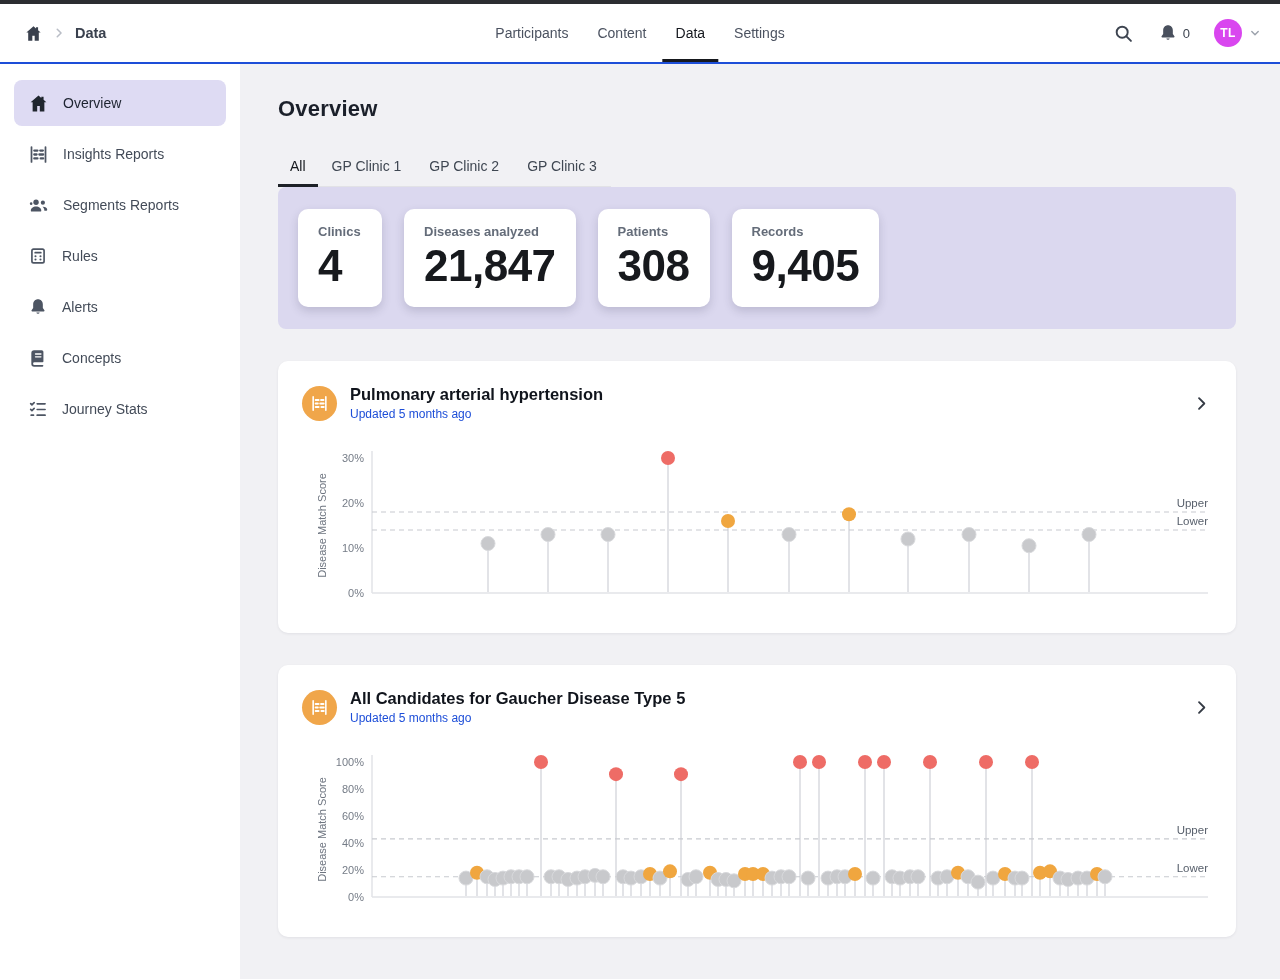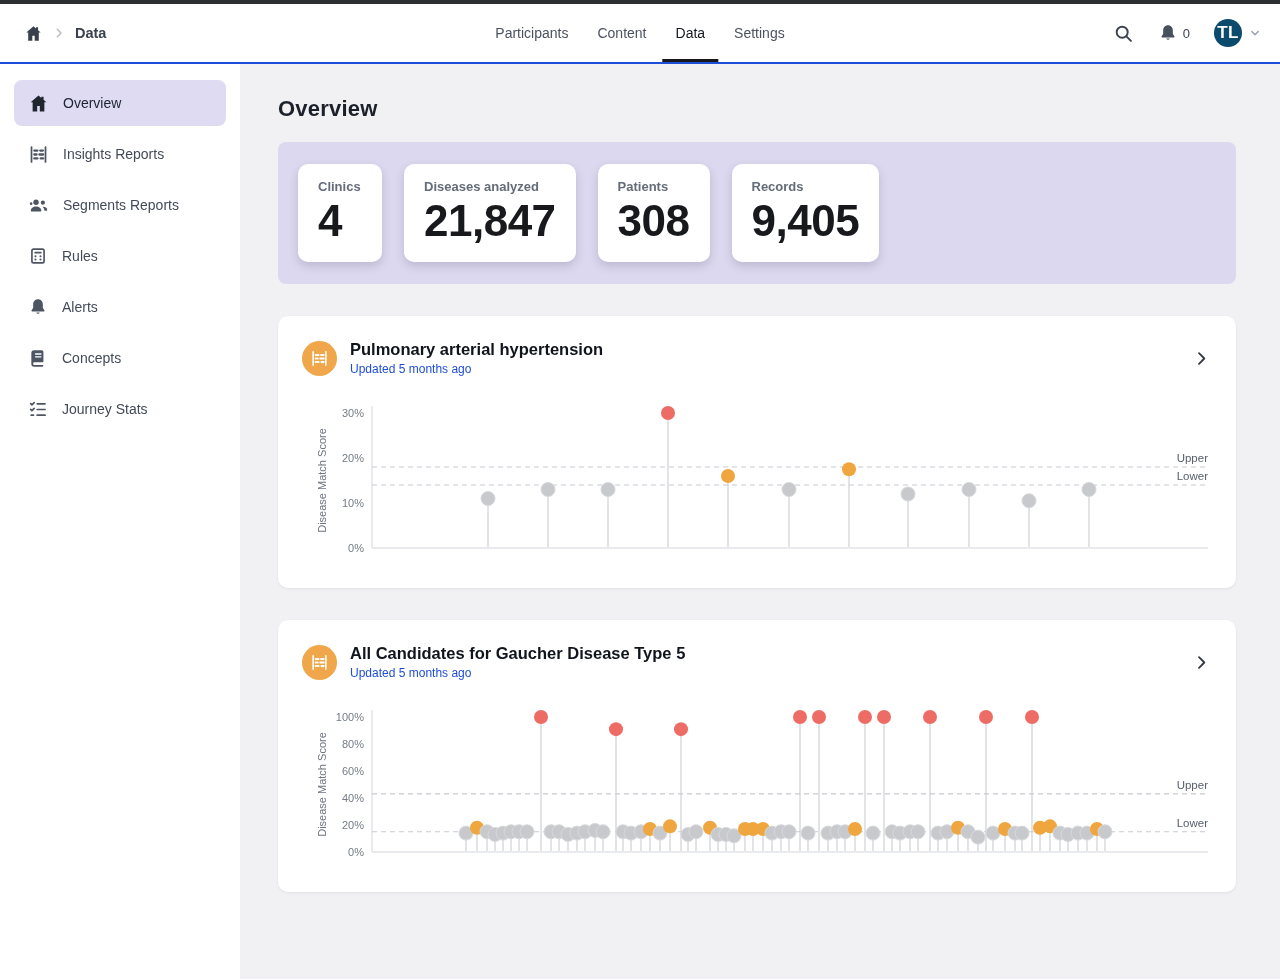--- a/index.html
+++ b/index.html
@@ -21,22 +21,22 @@
   .topnav-item { display:flex; align-items:center; padding:0 13px; font-size:14px;
                  color:#4b5260; border-bottom:3px solid transparent; border-top:3px solid transparent;
                  cursor:pointer; text-decoration:none; }
   .topnav-item.active { color:#15181e; border-bottom-color:#16181d; }
 
   .topbar-right { margin-left:auto; display:flex; align-items:center; gap:24px; }
   .icon-btn { display:flex; align-items:center; cursor:pointer; }
   .bell-wrap { display:flex; align-items:center; gap:5px; cursor:pointer; }
   .bell-count { font-size:13px; color:#3d4450; }
   .avatar-wrap { display:flex; align-items:center; gap:6px; }
-  .avatar { width:28px; height:28px; border-radius:50%; background:#0c4a6e; color:#fff;
-            font-size:17px; font-weight:700; display:flex; align-items:center; justify-content:center;
+  .avatar { width:28px; height:28px; border-radius:50%; background:#d946ef; color:#fff;
+            font-size:12px; font-weight:700; display:flex; align-items:center; justify-content:center;
             cursor:pointer; letter-spacing:.3px; }
 
   
   .layout { display:flex; height:915px; }
   .sidebar { width:240px; background:#fff; padding:16px 14px; flex:none; }
   .side-item { display:flex; align-items:center; gap:14px; height:46px; padding:0 14px;
                margin-bottom:5px; border-radius:8px; color:#434b58; font-size:14px; cursor:pointer; }
   .side-item .s-icon { display:flex; color:#4d5563; }
   .side-item.active { background:#dedbf3; color:#1d2330; }
   .side-item.active .s-icon { color:#20262e; }
@@ -44,21 +44,21 @@
   .main { flex:1; background:#f1f1f4; padding:20px 44px 0 38px; overflow:hidden; }
   .page-title { font-size:22px; font-weight:700; color:#1b202a; margin-top:12px; letter-spacing:.2px; }
 
   .tabs { margin-top:36px; display:flex; width:max-content; border-bottom:1px solid #e2e2e6; }
   .tab { padding:0 14px 12px; font-size:14px; color:#3f4752; cursor:pointer; position:relative; }
   .tab:first-child { padding:0 12px 12px; }
   .tab.active { color:#15181d; }
   .tab.active::after { content:""; position:absolute; left:0; right:0; bottom:-1px; height:3px; background:#1d2127; }
 
   
-  .stats-panel { margin-top:20px; background:#dbd8ef; border-radius:8px; padding:22px 20px;
+  .stats-panel { background:#dbd8ef; border-radius:8px; padding:22px 20px;
                  display:flex; gap:22px; }
   .stat-card { background:#fff; border-radius:10px; padding:15px 20px 17px;
                box-shadow:0 4px 10px rgba(45,45,80,.18); min-width:84px; }
   .stat-label { font-size:13px; font-weight:700; color:#646c79; }
   .stat-value { font-size:44px; font-weight:700; color:#17191d; line-height:1.12;
                 letter-spacing:-.5px; margin-top:2px; }
 
   
   .chart-card { margin-top:32px; background:#fff; border-radius:10px; padding:24px 24px 18px;
                 box-shadow:0 1px 3px rgba(20,20,40,.07); position:relative; }
@@ -200,20 +200,26 @@
             <path d="M11 19.4h9.5"></path>
           </svg>
       </span>
       <span>Journey Stats</span>
     </div>
   </aside>
 
   <main class="main">
     <h1 class="page-title">Overview</h1>
 
+    <div class="tabs">
+      <div class="tab active">All</div>
+      <div class="tab">GP Clinic 1</div>
+      <div class="tab">GP Clinic 2</div>
+      <div class="tab">GP Clinic 3</div>
+    </div>
 
     <section class="stats-panel">
       <div class="stat-card">
         <div class="stat-label">Clinics</div>
         <div class="stat-value">4</div>
       </div>
       <div class="stat-card">
         <div class="stat-label">Diseases analyzed</div>
         <div class="stat-value">21,847</div>
       </div>

